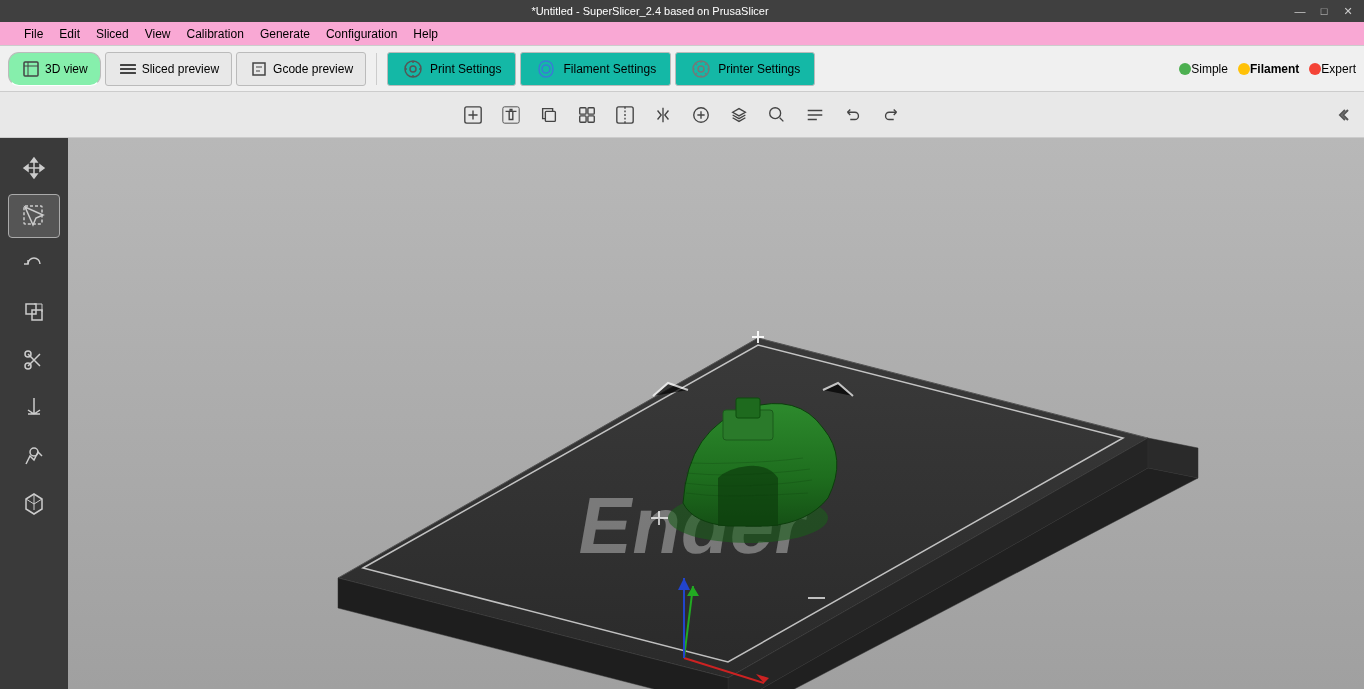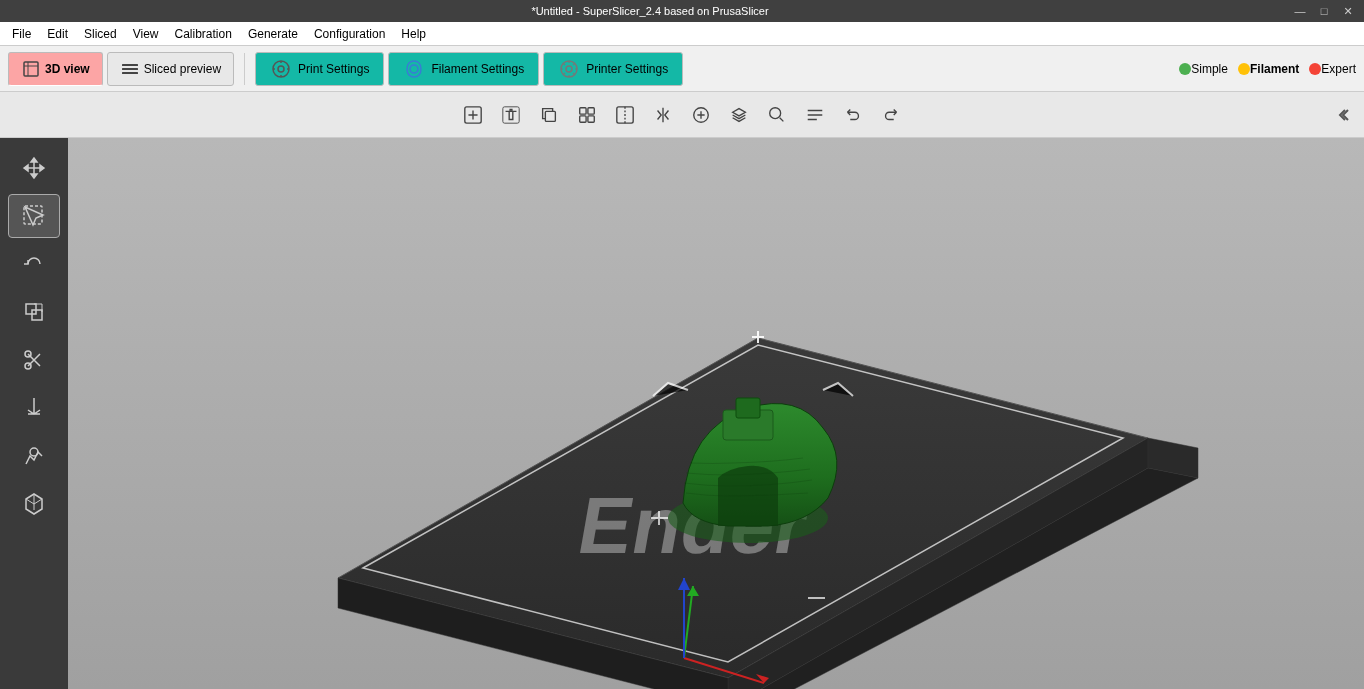--- a/index.html
+++ b/index.html
@@ -16,24 +16,24 @@
       color: #fff;
       font-size: 11px;
     }
     #titlebar-title { flex: 1; text-align: center; }
     #titlebar-controls { display: flex; gap: 8px; }
     .title-btn { width: 16px; height: 16px; display: flex; align-items: center; justify-content: center; cursor: pointer; font-size: 11px; color: #ccc; }
 
     
     #menubar {
       height: 24px;
-      background: #ffffff;
-      display: flex;
-      align-items: center;
-      padding: 0 4px;
+      background: #f9a8d4;
+      display: flex;
+      align-items: center;
+      padding: 0 16px;
       border-bottom: 1px solid #ccc;
       font-size: 12px;
     }
     .menu-item {
       padding: 2px 8px;
       cursor: pointer;
       border-radius: 2px;
     }
 
     
@@ -52,24 +52,25 @@
       gap: 4px;
       padding: 4px 12px;
       border: 1px solid #bbb;
       border-radius: 3px;
       cursor: pointer;
       background: #e8e8e8;
       font-size: 12px;
       height: 34px;
     }
     .view-tab.active {
-      background: #fca5a5;
+      background: #86efac;
       border-bottom-color: #fff;
       color: #000;
-      font-weight: bold;
+      font-weight: normal;
+      border-radius: 11px;
     }
 
     .toolbar-sep { width: 1px; height: 32px; background: #ccc; margin: 0 6px; }
 
     .settings-btn {
       display: flex;
       align-items: center;
       gap: 6px;
       padding: 4px 14px;
       border: 1px solid #bbb;
@@ -211,20 +212,27 @@
 
   <div class="view-tab">
     <svg width="20" height="20" viewBox="0 0 20 20" fill="none" xmlns="http://www.w3.org/2000/svg">
       <rect x="2" y="5" width="16" height="2" rx="0.5" fill="#444"></rect>
       <rect x="2" y="9" width="16" height="2" rx="0.5" fill="#444"></rect>
       <rect x="2" y="13" width="16" height="2" rx="0.5" fill="#444"></rect>
     </svg>
     <span>Sliced preview</span>
   </div>
 
+  <div class="view-tab">
+    <svg width="20" height="20" viewBox="0 0 20 20" fill="none" xmlns="http://www.w3.org/2000/svg">
+      <path d="M4 4h12v12H4z" stroke="#444" stroke-width="1.5" fill="none"></path>
+      <path d="M7 8h6M7 12h4" stroke="#444" stroke-width="1.2"></path>
+    </svg>
+    <span>Gcode preview</span>
+  </div>
 
   <div class="toolbar-sep"></div>
 
   <div class="settings-btn">
     <svg width="22" height="22" viewBox="0 0 22 22" fill="none">
       <circle cx="11" cy="11" r="8" stroke="#555" stroke-width="1.5"></circle>
       <circle cx="11" cy="11" r="3" stroke="#555" stroke-width="1.5"></circle>
       <path d="M11 3v2M11 17v2M3 11h2M17 11h2" stroke="#555" stroke-width="1.5"></path>
     </svg>
     <span>Print Settings</span>

